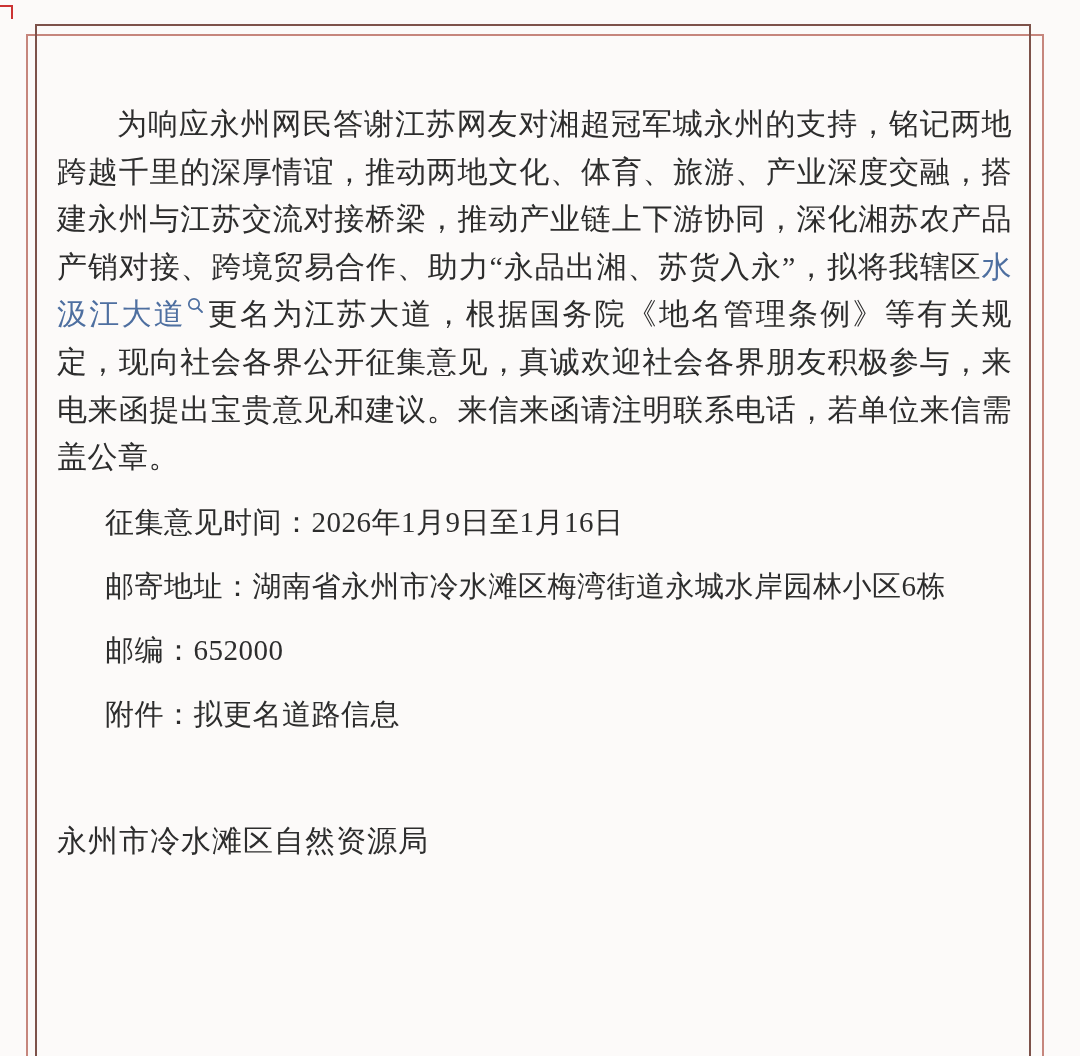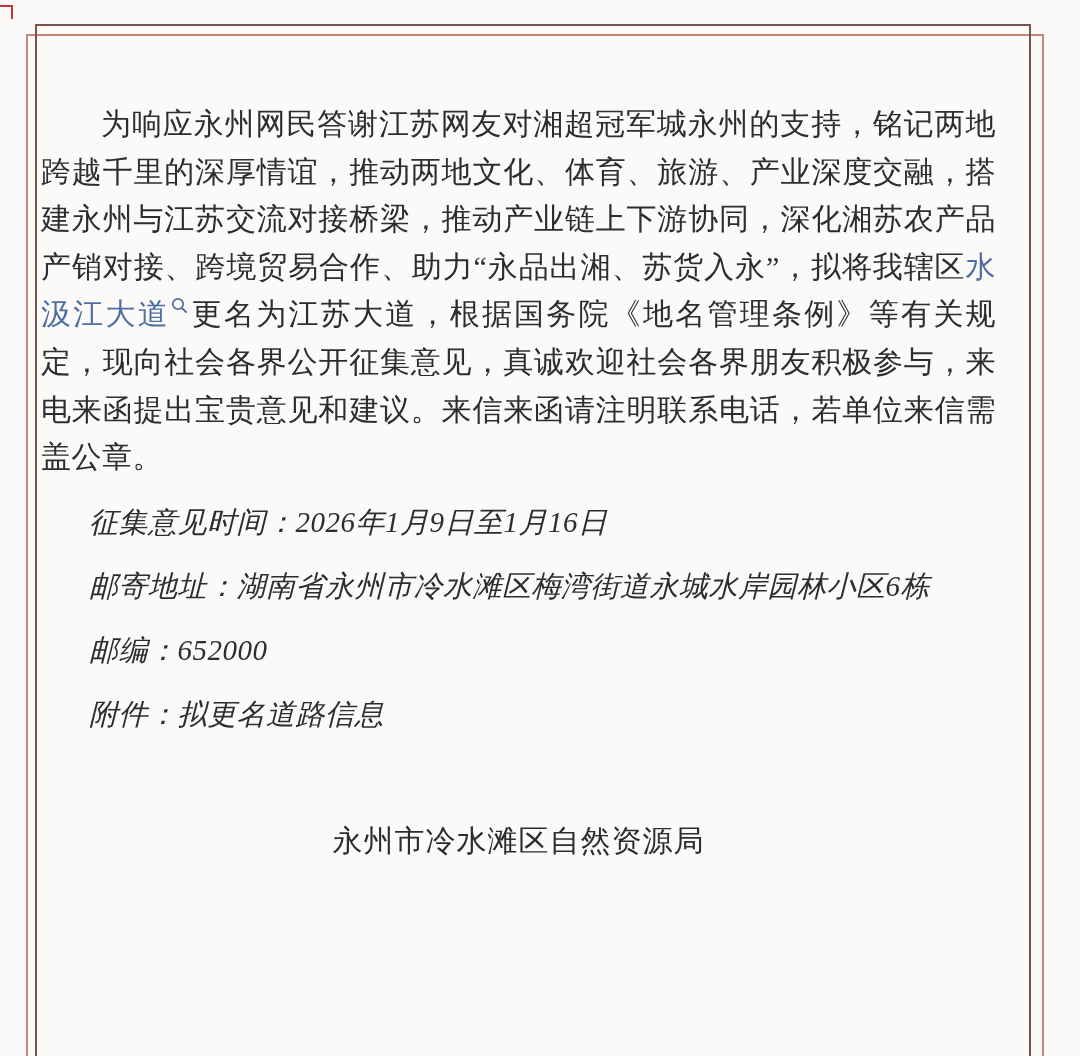--- a/index.html
+++ b/index.html
@@ -32,21 +32,21 @@
   }
   .corner-mark {
     position: absolute;
     left: 0; top: 5px;
     width: 11px; height: 12px;
     border-top: 2px solid #cc3333;
     border-right: 2px solid #cc3333;
   }
   .doc {
     position: absolute;
-    left: 41px; top: 70px;
+    left: 57px; top: 70px;
     width: 955px;
   }
   .para {
     font-size: 30px;
     line-height: 47.6px;
     letter-spacing: 0.5px;
     text-align: justify;
     text-indent: 2em;
   }
   .road-link {
@@ -63,25 +63,24 @@
   .sup-icon svg { display: block; }
   .details {
     margin-top: -9px;
     padding-left: 48px;
   }
   .detail-line {
     font-size: 29px;
     line-height: 40px;
     margin-top: 24px;
     letter-spacing: 0.5px;
-    font-style: italic;
   }
   .signature {
     margin-top: 86px;
-    text-align: center;
+    text-align: left;
     font-size: 30px;
     letter-spacing: 1px;
   }
   .sig-org { line-height: 42px; }
 </style>
 </head>
 <body>
 
 <div class="corner-mark"></div>
 <div class="frame-light"></div>

